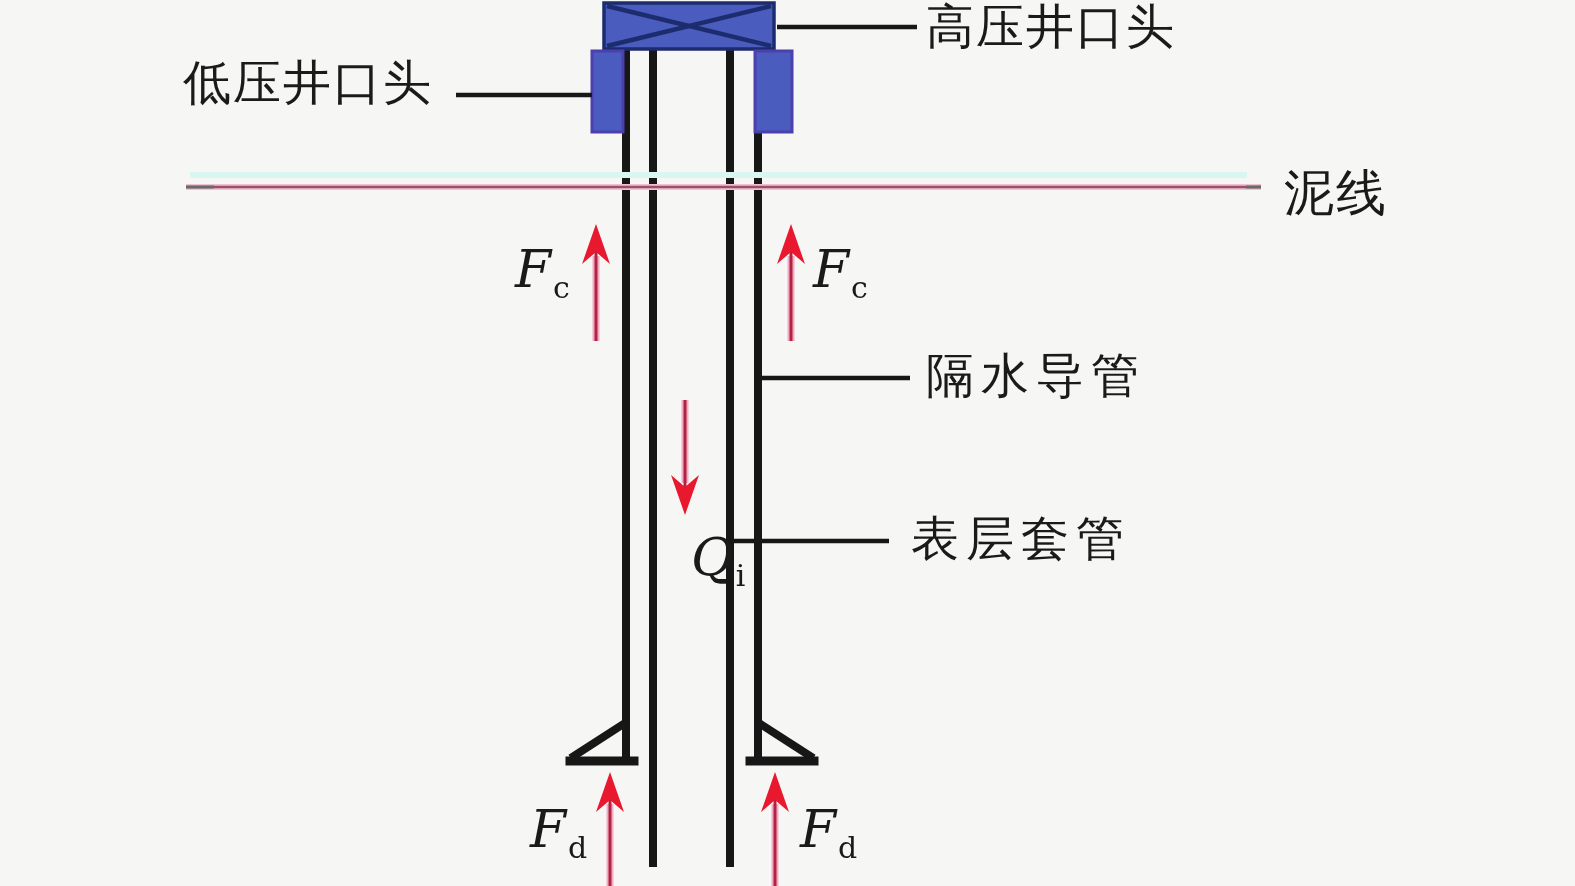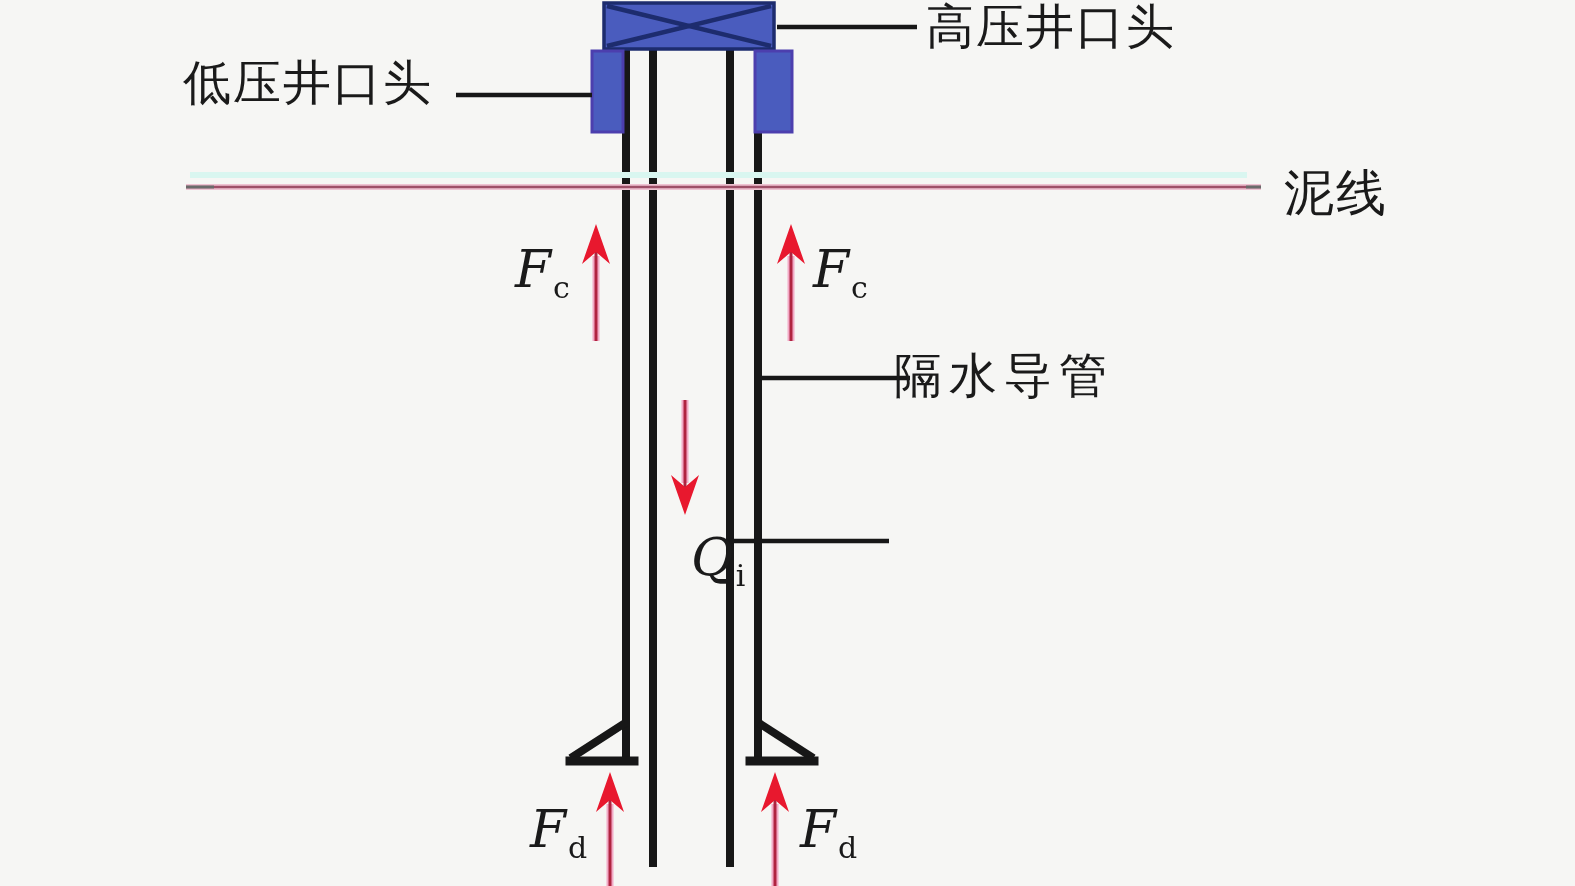--- a/index.html
+++ b/index.html
@@ -119,22 +119,23 @@
       <polygon class="head" points="775,772 761,812 775,800 789,812"></polygon>
     </g>
   </svg>
 
   <div class="cn-label" style="left:926px; top:0px;">高压井口头</div>
 
   <div class="cn-label" style="left:183px; top:56px;text-align:right;">低压井口头</div>
 
   <div class="cn-label" style="left:1284px; top:159px; font-size:50px;margin-top:6px;">泥线</div>
 
-  <div class="cn-label spread" style="left:894px; top:349px;">隔水导管</div>
+  <div class="cn-label spread" style="left:926px; top:349px;">隔水导管</div>
 
+  <div class="cn-label spread" style="left:911px; top:512px;">表层套管</div>
 
   <div class="force-label" style="left:515px; top:242px;"><span>F</span><sub>c</sub></div>
 
   <div class="force-label" style="left:813px; top:242px;"><span>F</span><sub>c</sub></div>
 
   <div class="force-label" style="left:691px; top:530px;"><span>Q</span><sub>i</sub></div>
 
   <div class="force-label" style="left:530px; top:802px;"><span>F</span><sub>d</sub></div>
 
   <div class="force-label" style="left:800px; top:802px;"><span>F</span><sub>d</sub></div>

